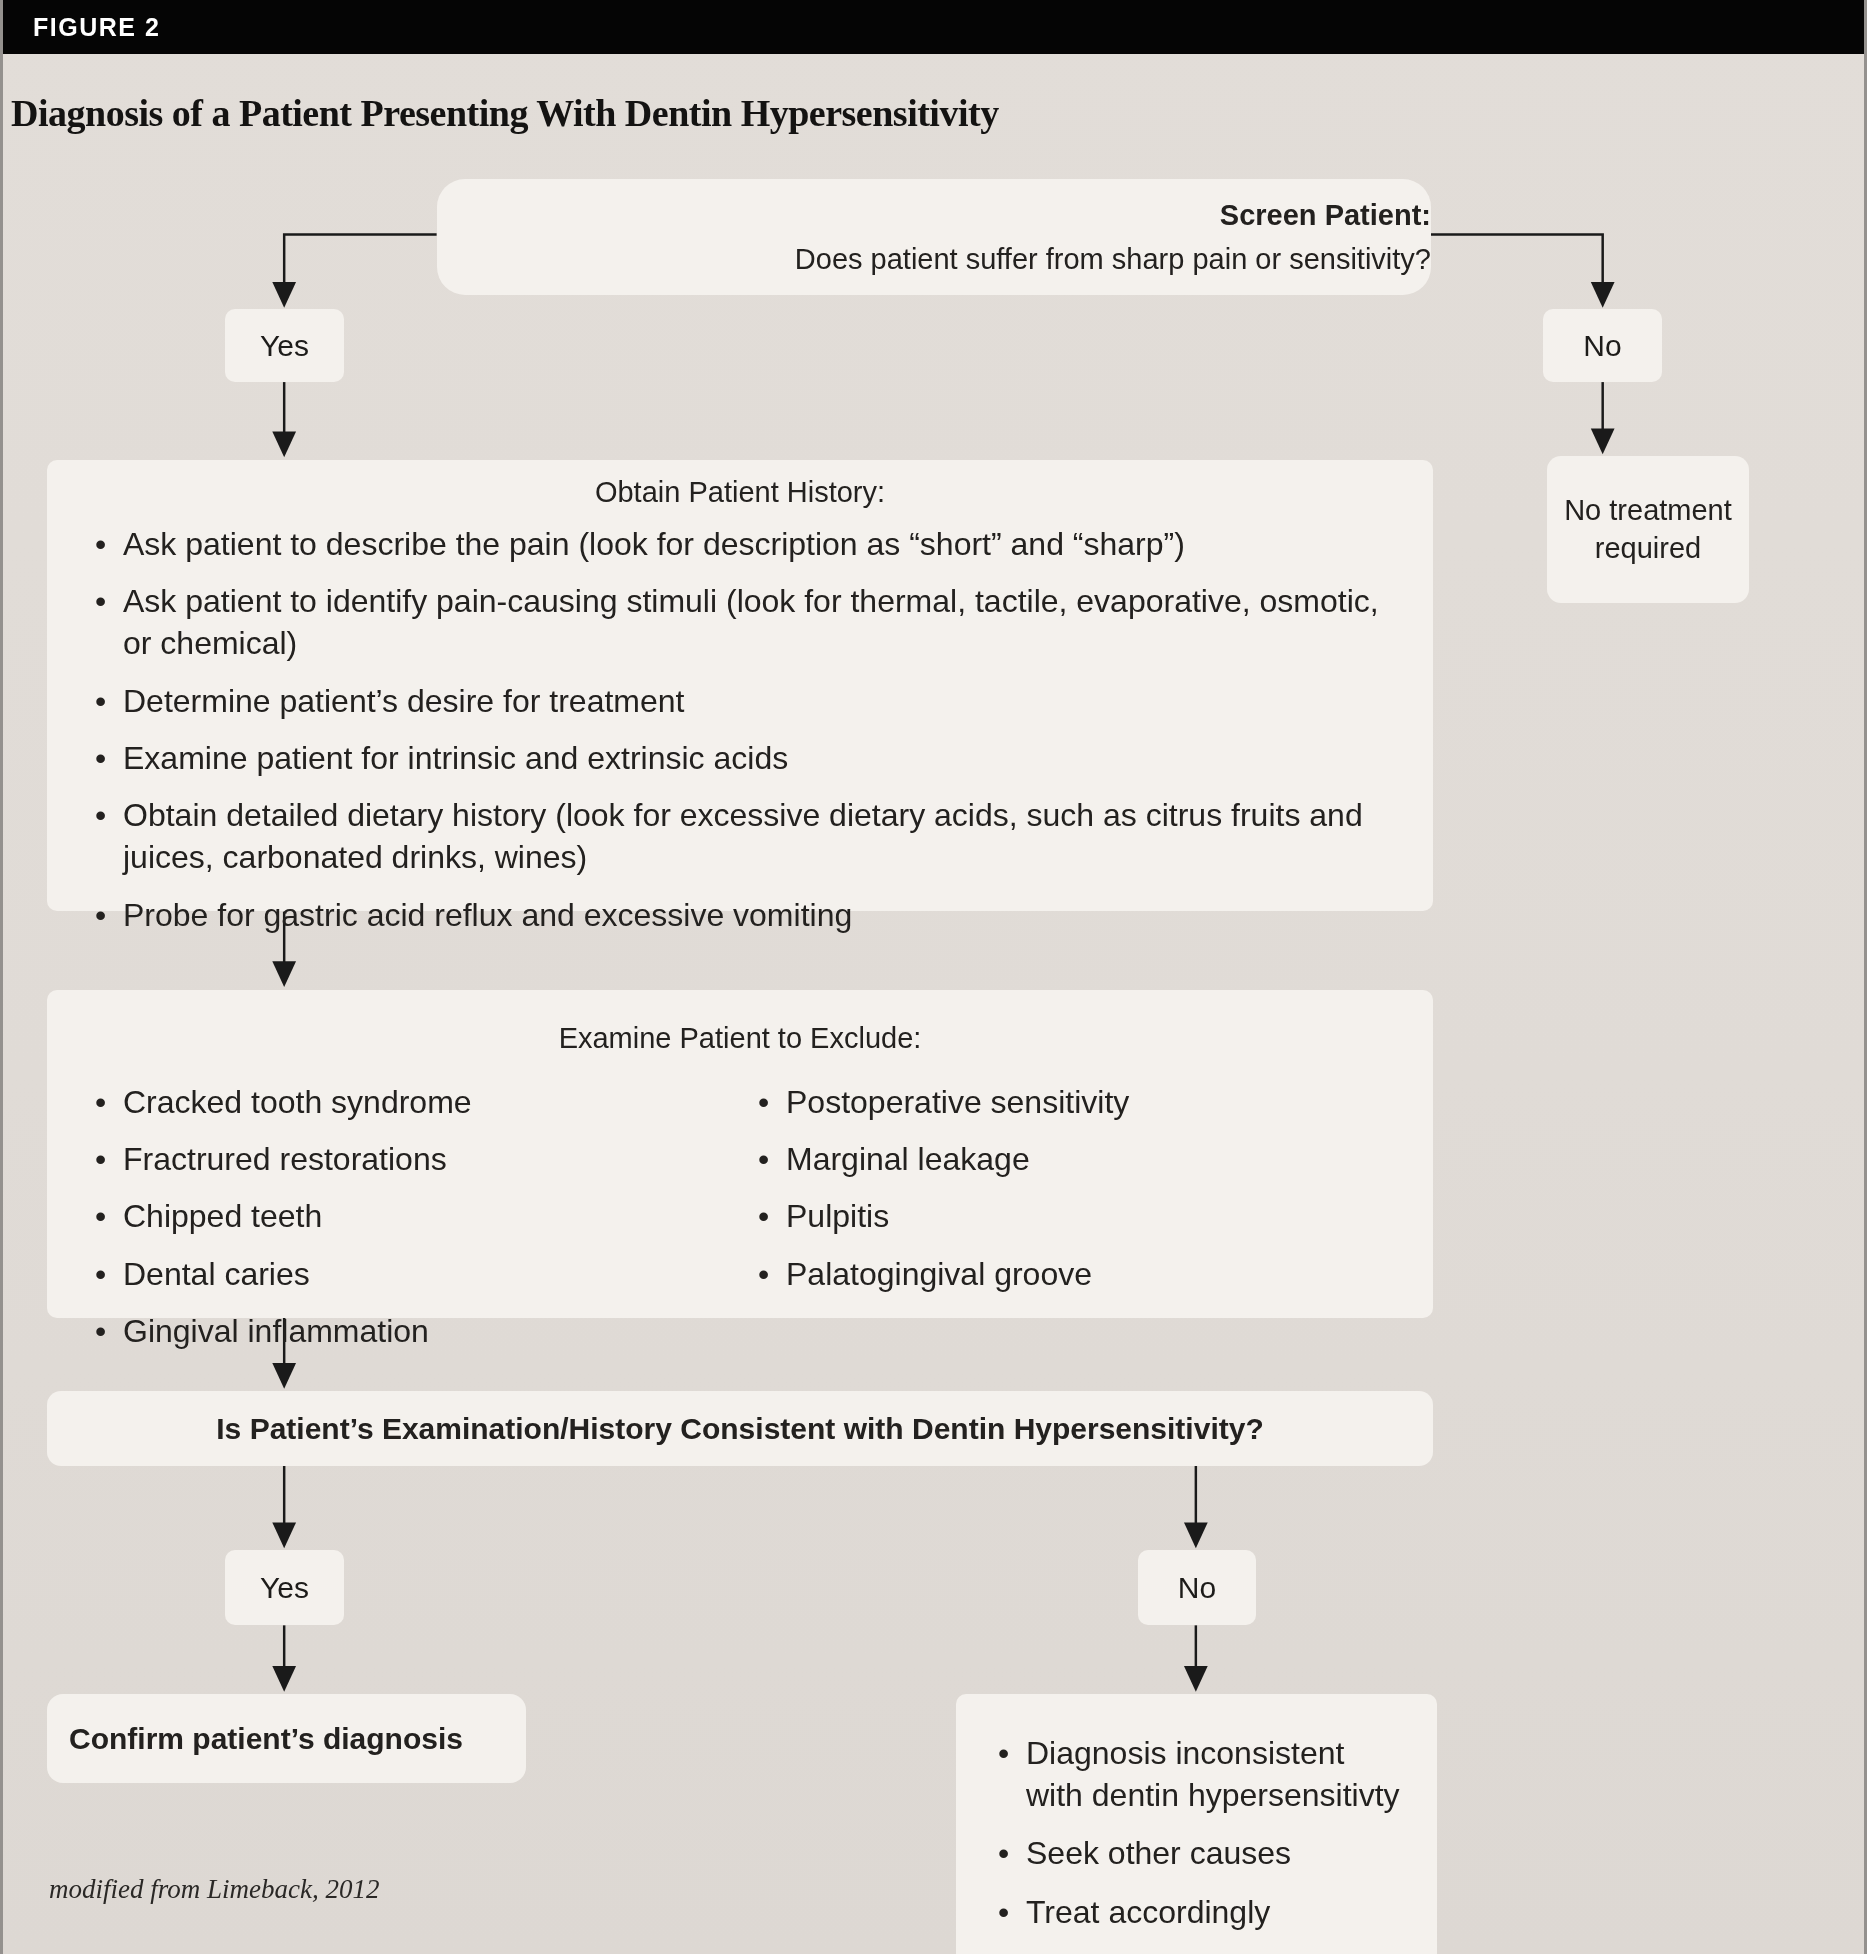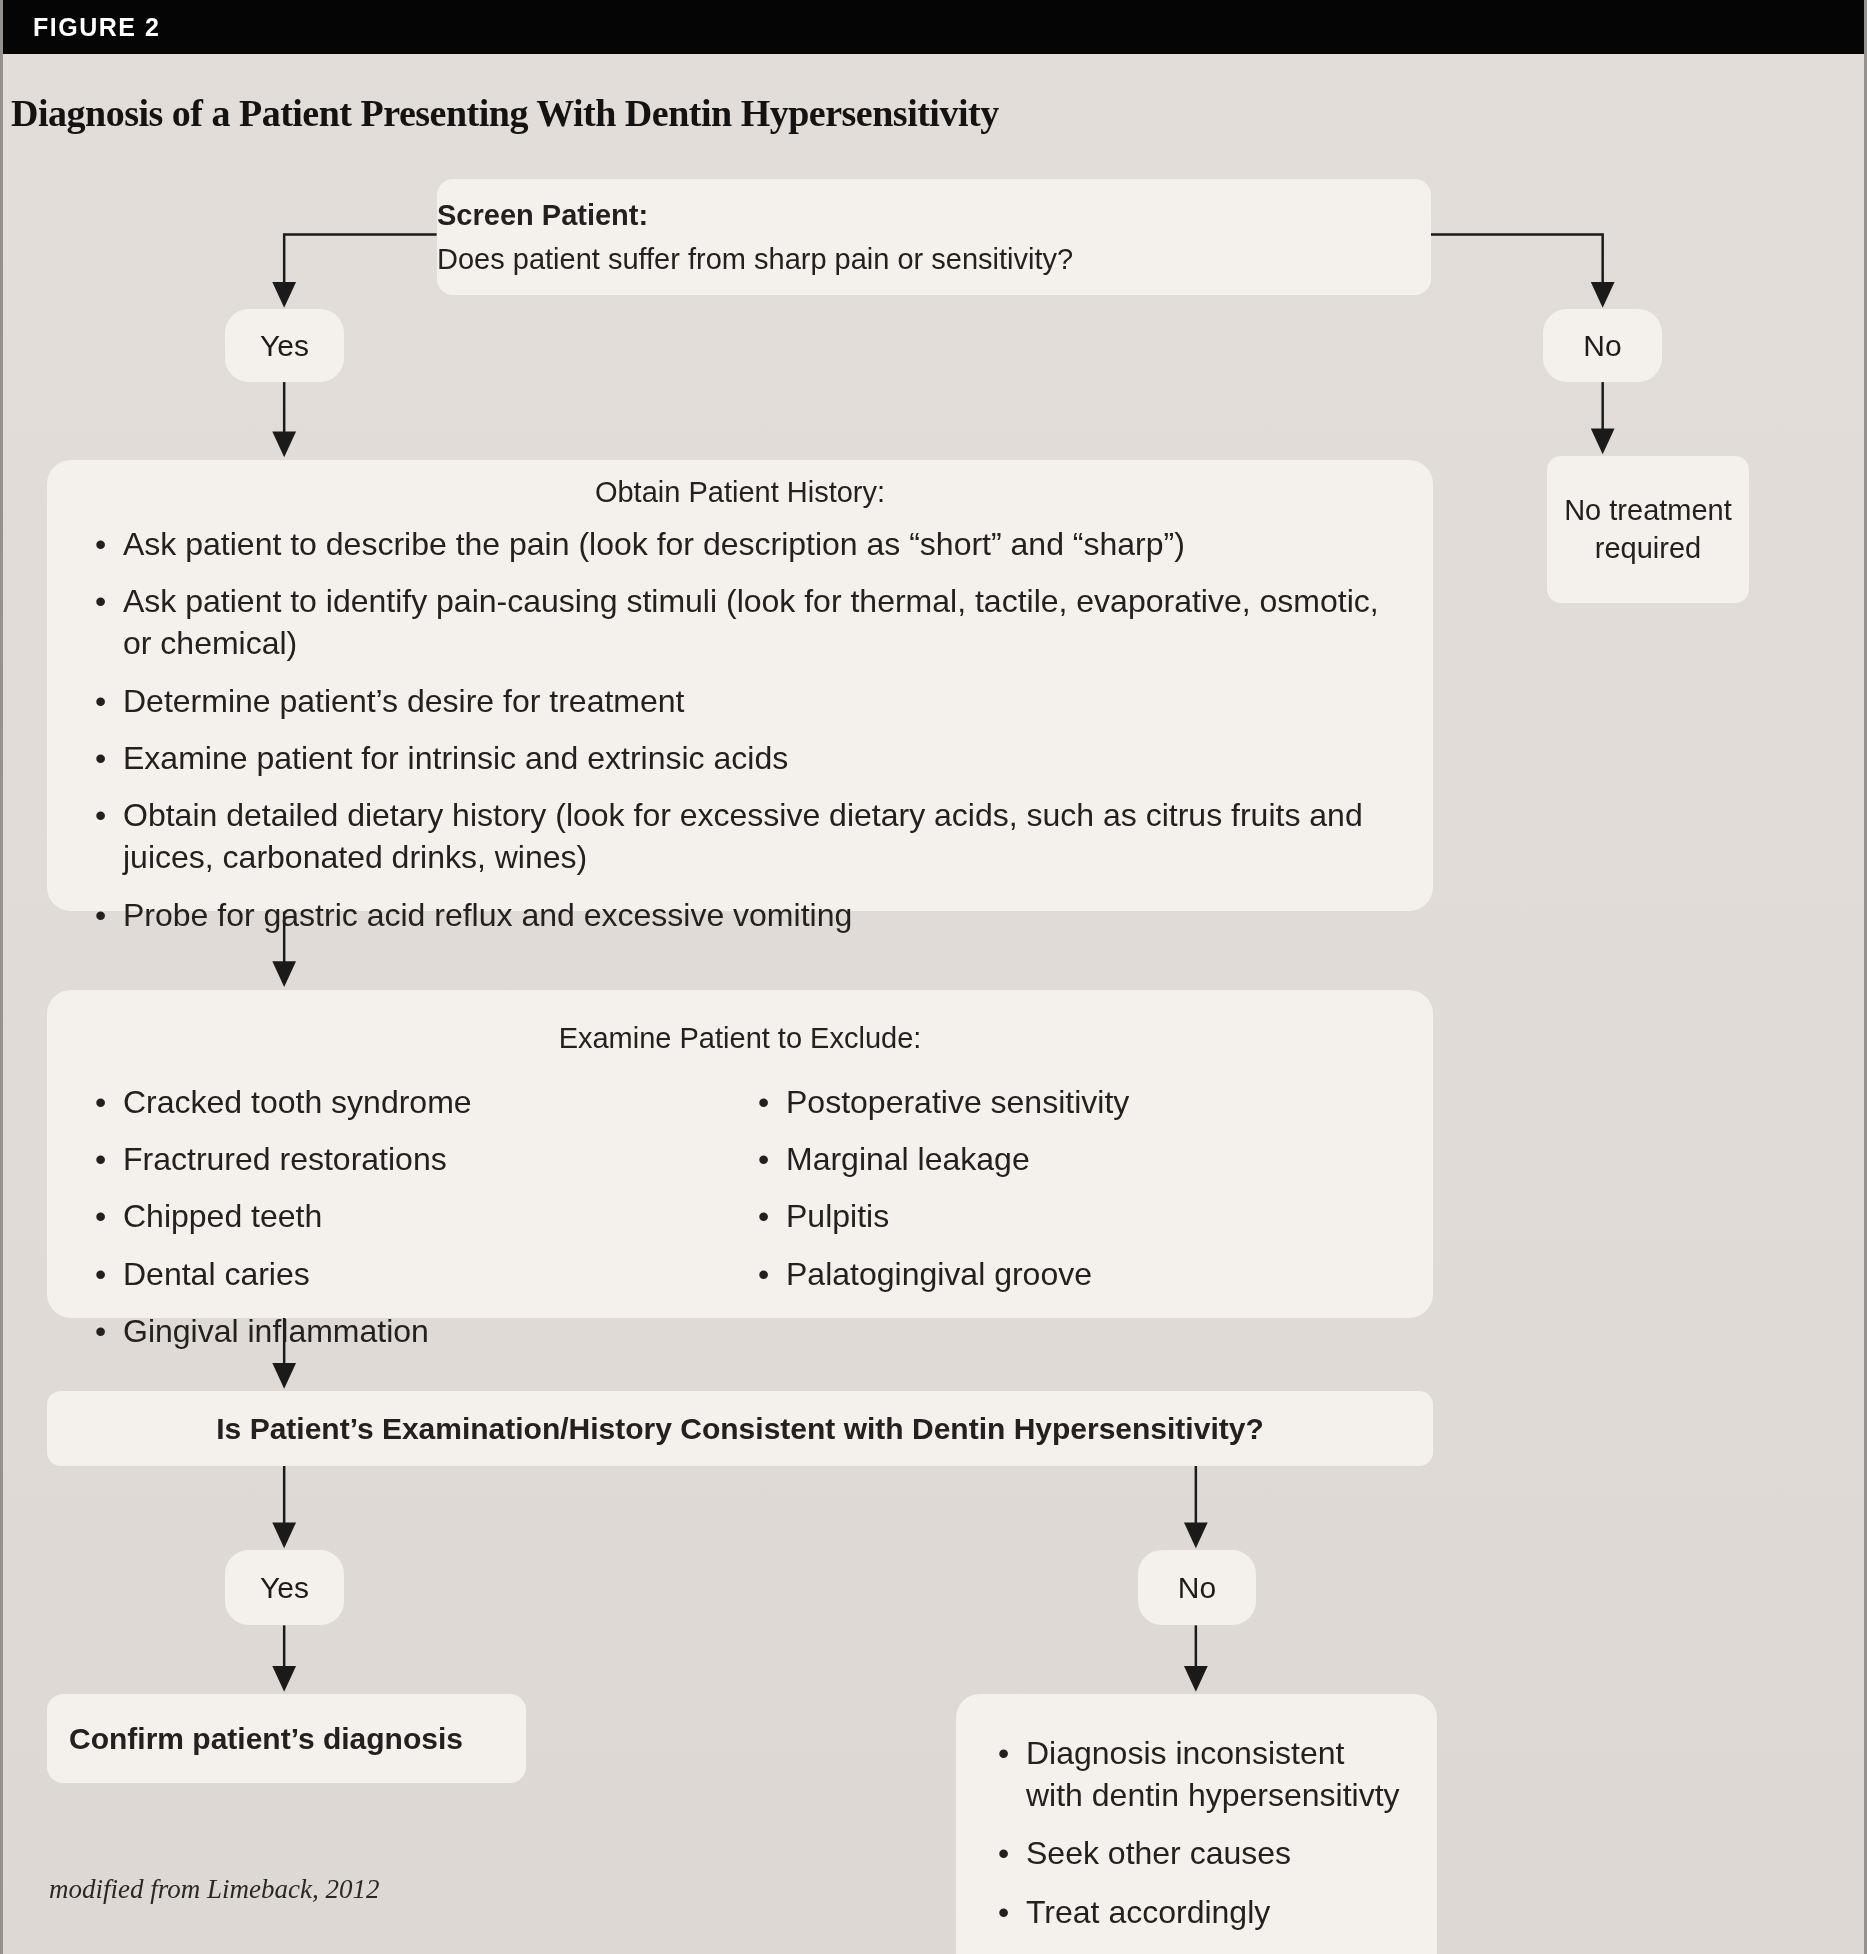--- a/index.html
+++ b/index.html
@@ -44,28 +44,29 @@
   }
   .connectors {
     position: absolute;
     left: 0; top: 0;
     width: 1867px; height: 1954px;
     pointer-events: none;
   }
   .node {
     position: absolute;
     background: #f4f1ed;
-    border-radius: 24px;
+    border-radius: 10px;
     box-sizing: border-box;
   }
   .node.center-col {
     display: flex;
     flex-direction: column;
-    align-items: flex-start;
+    align-items: flex-end;
     justify-content: center;
+    border-radius: 28px;
   }
   .screen-node { left: 434px; top: 179px; width: 994px; height: 116px; border-radius: 16px; gap: 11px; }
   .screen-heading { font-weight: 700; font-size: 29px; }
   .screen-question { font-size: 29px; }
 
   .label-node {
     display: flex; align-items: center; justify-content: center;
     font-size: 30px;
     color: #1d1c1a;
   }

